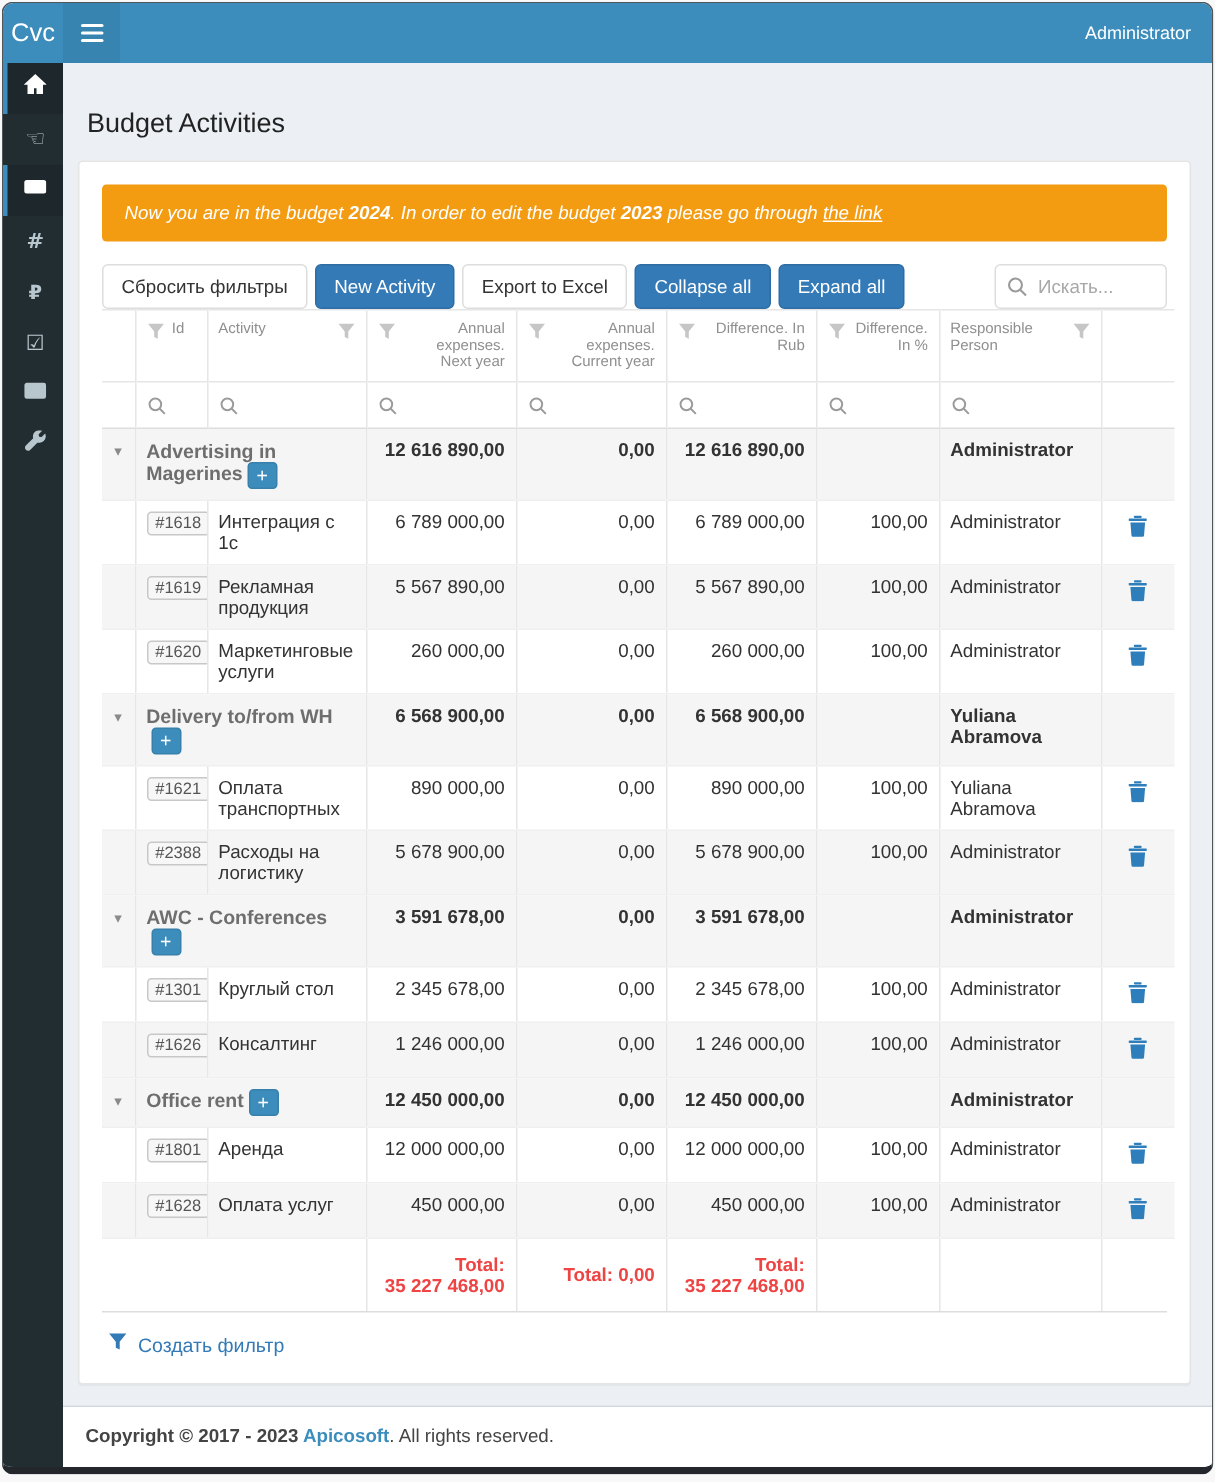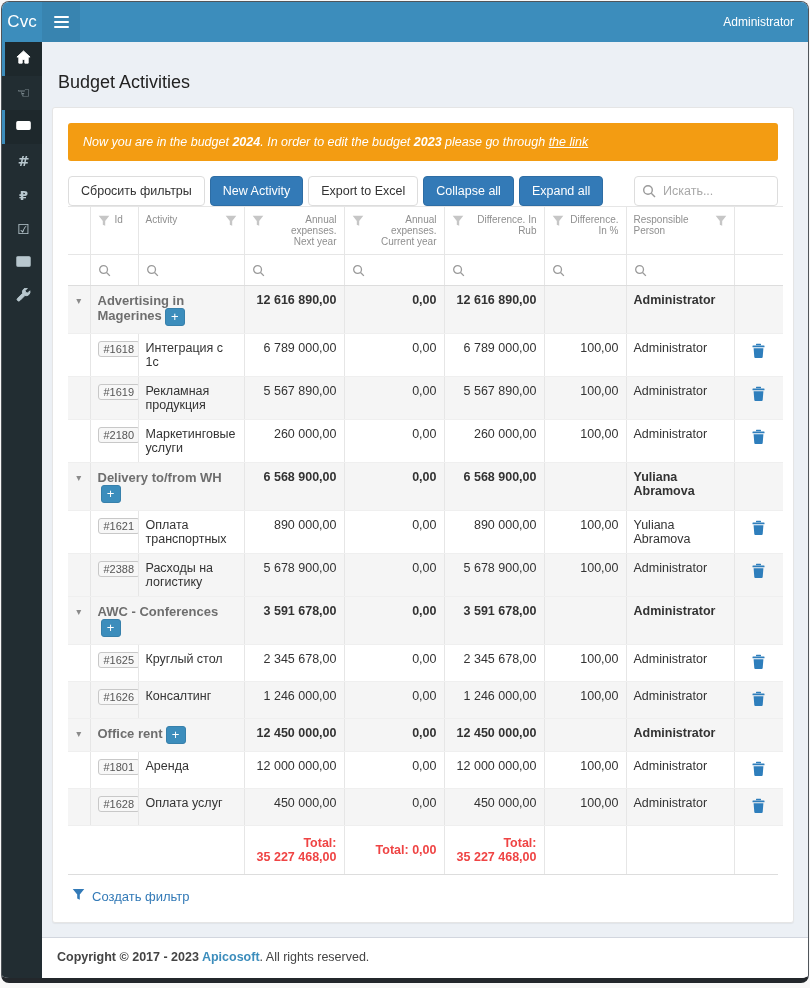--- a/index.html
+++ b/index.html
@@ -28,21 +28,21 @@
   .alert { background:#f39c12; color:#fff; font-style:italic; font-size:12.5px;
            padding:12px 15px; border-radius:3px; margin-bottom:15px; }
   .alert b { font-weight:700; }
   .alert a { color:#fff; text-decoration:underline; cursor:pointer; }
   
   .toolbar { display:flex; align-items:center; gap:5px; }
   .btn { font-family:inherit; height:30px; padding:0 12px; font-size:12.5px; border-radius:4px;
          border:1px solid #ddd; background:#fff; color:#333; cursor:pointer; white-space:nowrap; }
   .btn.primary { background:#337ab7; border-color:#2e6da4; color:#fff; }
   .search-box { margin-left:auto; position:relative; }
-  .search-box input { width:144px; height:30px; padding:0 8px 0 28px; border:1px solid #ddd; border-radius:4px;
+  .search-box input { width:115px; height:30px; padding:0 8px 0 28px; border:1px solid #ddd; border-radius:4px;
                       font-size:12.5px; color:#555; font-family:inherit; outline:none; }
   .search-box input::placeholder { color:#a8a8a8; }
   .search-box .mag { position:absolute; left:8px; top:8px; }
   
   table.grid { border-collapse:collapse; table-layout:fixed; width:715px; }
   .grid th, .grid td { overflow:hidden; }
   .grid th:not(:first-child), .grid td:not(:first-child) { border-left:1px solid #e6e6e6; }
   .grid thead tr.cap th { padding:7px 7px; vertical-align:top; font-weight:400; text-align:left;
                           color:#8f8f8f; font-size:10px; border-top:1px solid #e6e6e6; cursor:pointer; }
   .thx { display:flex; gap:5px; align-items:flex-start; }
@@ -354,21 +354,21 @@
          <td class="c-actions"><button class="trash-btn"><svg width="13" height="15" viewBox="0 0 13 15">
                     <g fill="#2e7ebc">
                       <rect x="0.5" y="2.6" width="12" height="1.7" rx="0.4"></rect>
                       <rect x="4" y="0.8" width="5" height="1.5" rx="0.4"></rect>
                       <path d="M1.6 5.3h9.8l-.7 8.7a1 1 0 0 1-1 .9H3.3a1 1 0 0 1-1-.9l-.7-8.7z"></path>
                     </g>
                   </svg></button></td>
        </tr>
             <tr class="data-row">
          <td class="c-caret"></td>
-         <td><span class="id-badge">#2180</span></td>
+         <td><span class="id-badge">#1620</span></td>
          <td>Маркетинговые услуги</td>
          <td class="num">260 000,00</td>
          <td class="num">0,00</td>
          <td class="num">260 000,00</td>
          <td class="num">100,00</td>
          <td>Administrator</td>
          <td class="c-actions"><button class="trash-btn"><svg width="13" height="15" viewBox="0 0 13 15">
                     <g fill="#2e7ebc">
                       <rect x="0.5" y="2.6" width="12" height="1.7" rx="0.4"></rect>
                       <rect x="4" y="0.8" width="5" height="1.5" rx="0.4"></rect>
@@ -425,21 +425,21 @@
        <td colspan="2"><span class="group-label">AWC - Conferences</span><button class="plus-btn"><span>+</span></button></td>
        <td class="num bold">3 591 678,00</td>
        <td class="num bold">0,00</td>
        <td class="num bold">3 591 678,00</td>
        <td class="num bold"></td>
        <td class="bold">Administrator</td>
        <td class="c-actions"></td>
      </tr>
             <tr class="data-row">
          <td class="c-caret"></td>
-         <td><span class="id-badge">#1625</span></td>
+         <td><span class="id-badge">#1301</span></td>
          <td>Круглый стол</td>
          <td class="num">2 345 678,00</td>
          <td class="num">0,00</td>
          <td class="num">2 345 678,00</td>
          <td class="num">100,00</td>
          <td>Administrator</td>
          <td class="c-actions"><button class="trash-btn"><svg width="13" height="15" viewBox="0 0 13 15">
                     <g fill="#2e7ebc">
                       <rect x="0.5" y="2.6" width="12" height="1.7" rx="0.4"></rect>
                       <rect x="4" y="0.8" width="5" height="1.5" rx="0.4"></rect>

